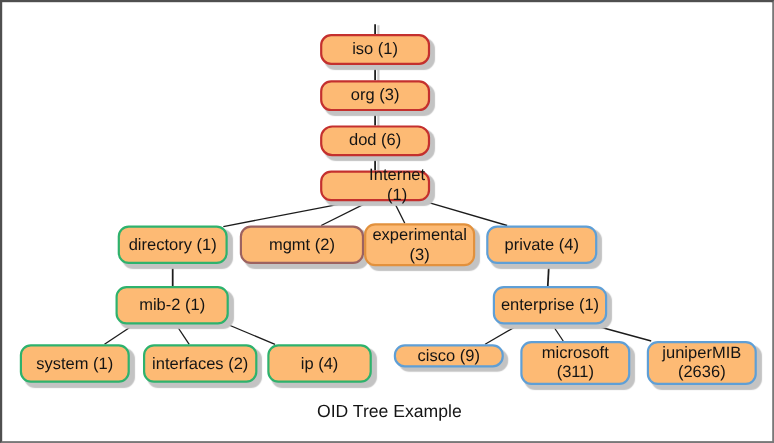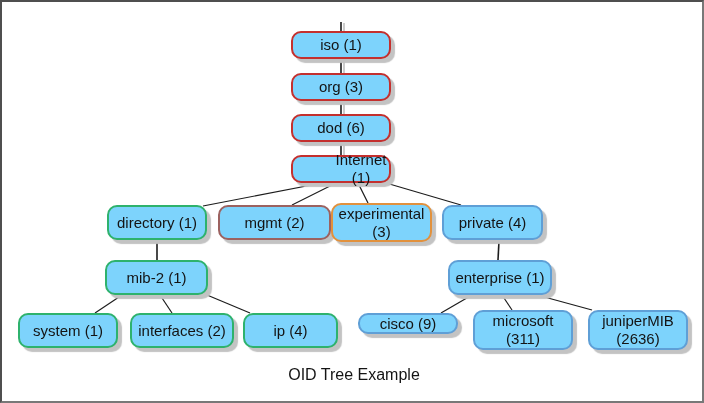--- a/index.html
+++ b/index.html
@@ -17,21 +17,21 @@
     color: #141414;
   }
   #edges {
     position: absolute;
     left: -2px; top: -2px;   
     width: 704px; height: 403px;
     pointer-events: none;
   }
   .node {
     position: absolute;
-    background: #7dd3fc;
+    background: #fdba74;
     border: 2px solid #888;
     border-radius: 10px;
     box-shadow: 4px 4px 1px #c3c3c3;
     display: flex;
     align-items: center;
     justify-content: center;
     text-align: center;
     font-size: 15px;
     line-height: 1.18;
     white-space: pre-line;
@@ -72,21 +72,21 @@
       <line x1="122" y1="295" x2="95" y2="313" stroke="#1c1c1c" stroke-width="1.2"></line>
       <line x1="160" y1="295" x2="172" y2="313" stroke="#1c1c1c" stroke-width="1.2"></line>
       <line x1="207" y1="295" x2="250" y2="313" stroke="#1c1c1c" stroke-width="1.2"></line>
       <line x1="472" y1="295" x2="441" y2="313" stroke="#1c1c1c" stroke-width="1.2"></line>
       <line x1="502" y1="295" x2="512" y2="310" stroke="#1c1c1c" stroke-width="1.2"></line>
       <line x1="537" y1="295" x2="592" y2="310" stroke="#1c1c1c" stroke-width="1.2"></line>
     </svg>
   <div id="nodes">
       <div class="node" style="left: 289px; top: 29px; width: 100px; height: 28px; border-color: rgb(196, 48, 46);">iso (1)</div>
       <div class="node" style="left: 289px; top: 71px; width: 100px; height: 28px; border-color: rgb(196, 48, 46);">org (3)</div>
-      <div class="node" style="left: 289px; top: 112px; width: 100px; height: 28px; border-color: rgb(196, 48, 46);">dod (6)</div>
+      <div class="node" style="left: 289px; top: 112px; width: 100px; height: 28px; border-color: rgb(196, 48, 46); border-radius: 11px;">dod (6)</div>
       <div class="node" style="left: 289px; top: 153px; width: 100px; height: 28px; border-color: rgb(196, 48, 46); padding-left: 40px;">Internet (1)</div>
       <div class="node" style="left: 105px; top: 203px; width: 100px; height: 35px; border-color: rgb(46, 178, 109);">directory (1)</div>
       <div class="node" style="left: 216px; top: 203px; width: 113px; height: 35px; border-color: rgb(156, 98, 96);">mgmt (2)</div>
       <div class="node" style="left: 329px; top: 201px; width: 101px; height: 39px; border-color: rgb(226, 145, 61);">experimental
 (3)</div>
       <div class="node" style="left: 440px; top: 203px; width: 101px; height: 35px; border-color: rgb(95, 159, 214);">private (4)</div>
       <div class="node" style="left: 103px; top: 258px; width: 103px; height: 35px; border-color: rgb(46, 178, 109);">mib-2 (1)</div>
       <div class="node" style="left: 446px; top: 258px; width: 104px; height: 35px; border-color: rgb(95, 159, 214);">enterprise (1)</div>
       <div class="node" style="left: 16px; top: 311px; width: 100px; height: 35px; border-color: rgb(46, 178, 109);">system (1)</div>
       <div class="node" style="left: 128px; top: 311px; width: 104px; height: 35px; border-color: rgb(46, 178, 109);">interfaces (2)</div>

